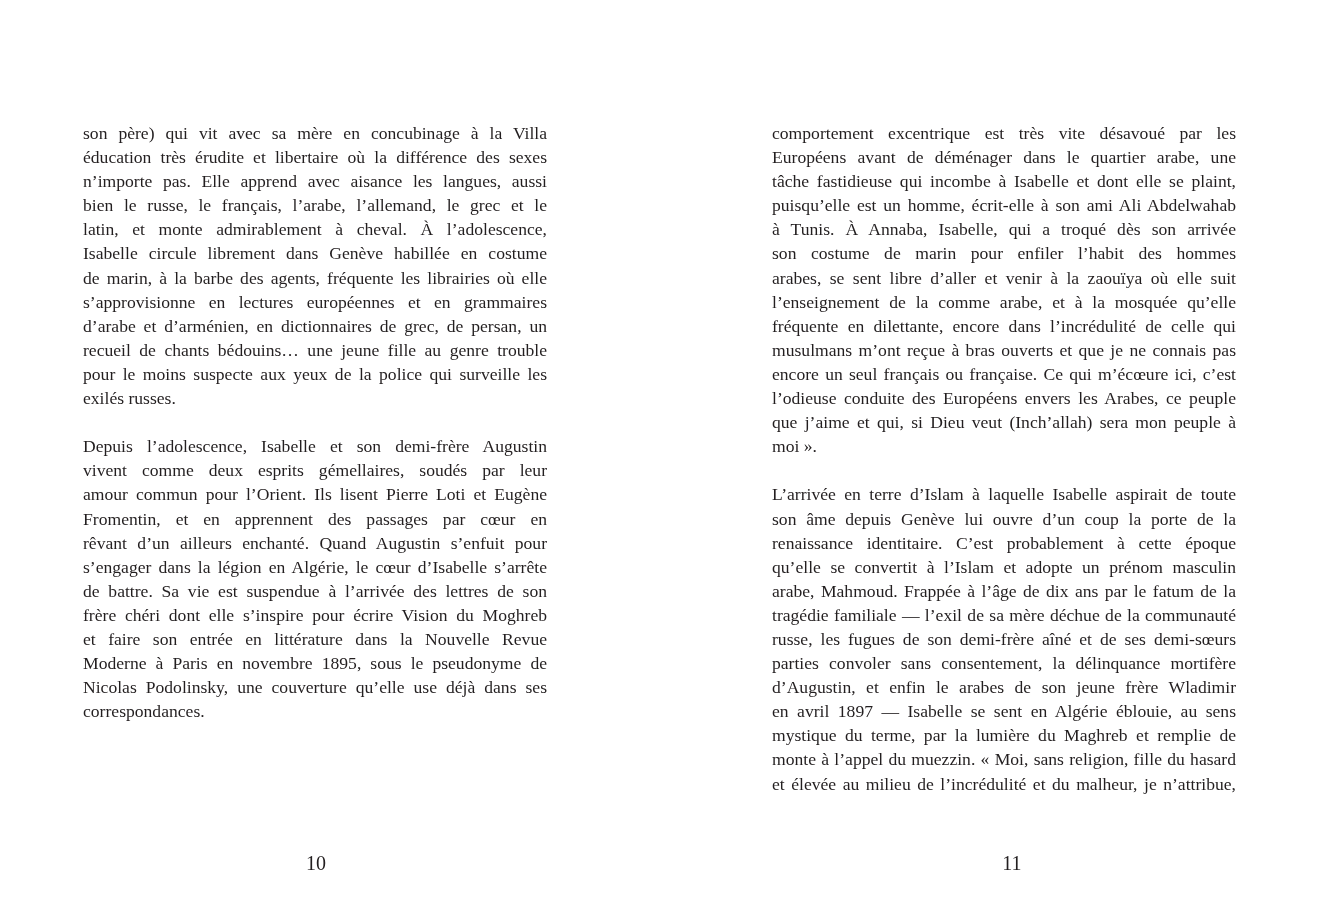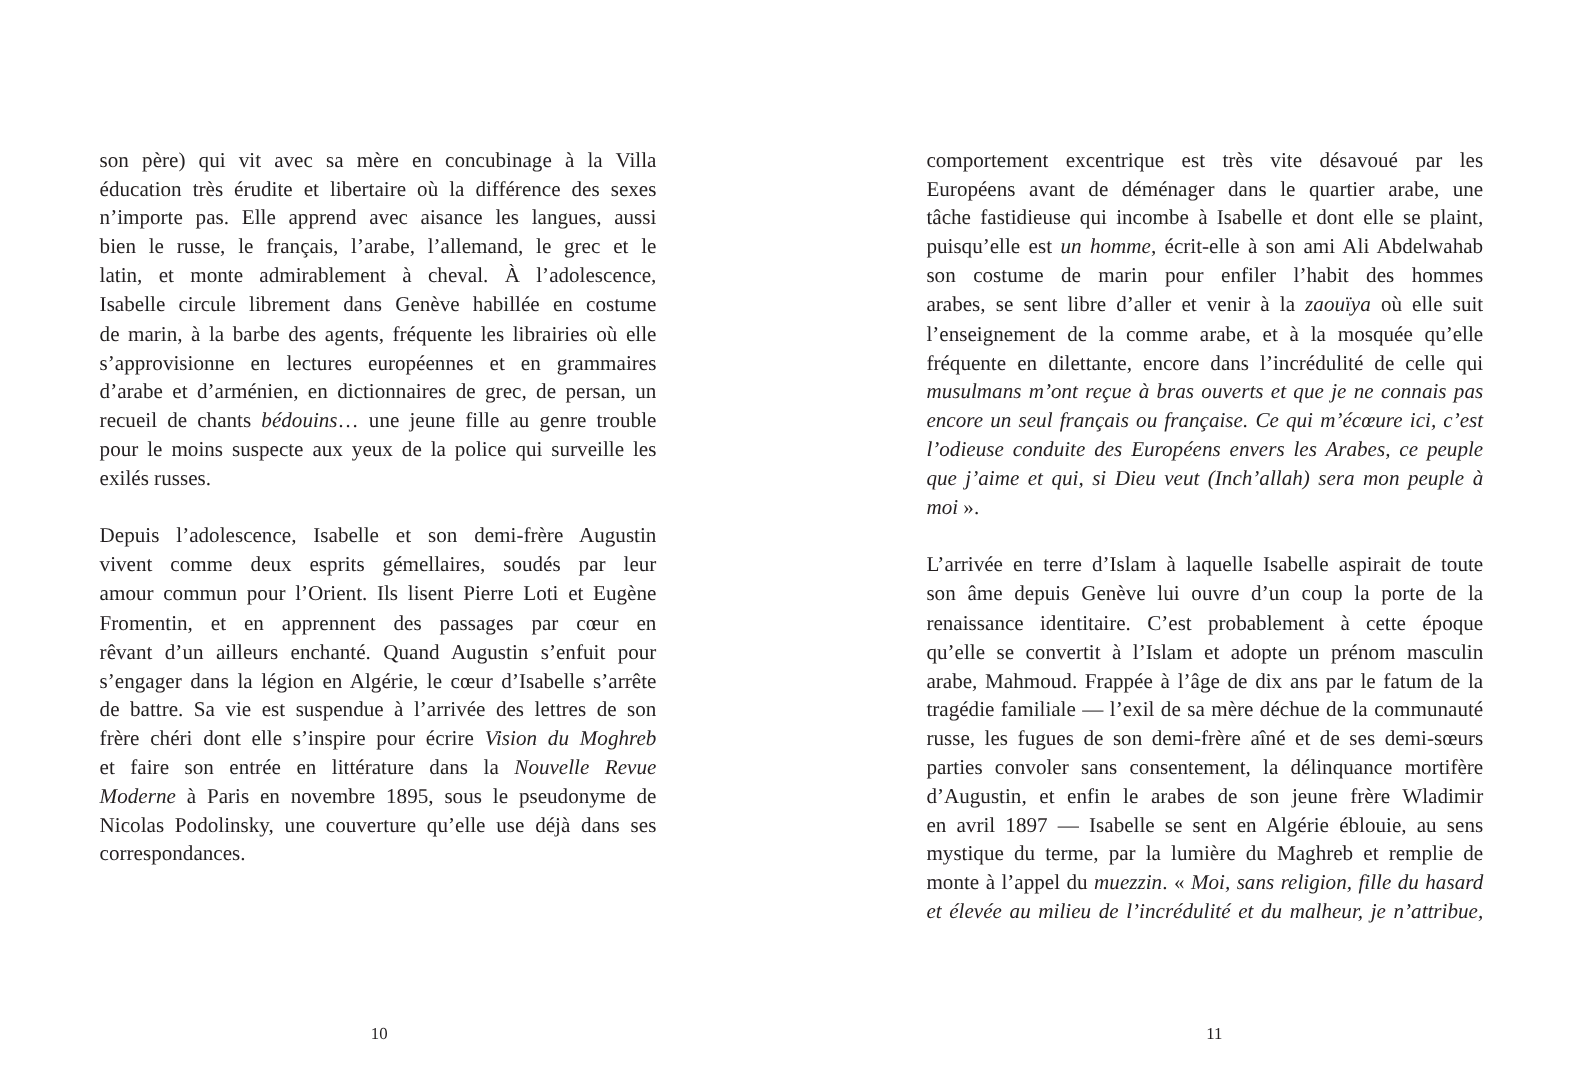--- a/index.html
+++ b/index.html
@@ -37,31 +37,31 @@
       line-height: 24.1px;
       font-size: 17.6px;
       text-align: justify;
       text-align-last: justify;
       white-space: nowrap;
       overflow: visible;
     }
     .line.last {
       text-align-last: left;
     }
-    .line .it { font-style: italic; }
+    .line .it { }
     .para-gap {
       display: block;
       height: 24.1px;
     }
     .folio {
       position: absolute;
       top: 826px;
       width: 100%;
       text-align: center;
-      font-size: 14px;
+      font-size: 20px;
       line-height: 18px;
     }
     .page.left .folio { left: 0; width: 632px; }
     .page.right .folio { left: 0; width: 706px; }
   </style>
 </head>
 <body>
 
 <div class="page left">
   <div class="text-block" id="left-body">
@@ -99,20 +99,21 @@
   <div class="folio">10</div>
 </div>
 
 <div class="page right">
   <div class="text-block" id="right-body">
       <div class="paragraph">
         <span class="line"><span>comportement excentrique est très vite désavoué par les</span></span>
         <span class="line"><span>Européens avant de déménager dans le quartier arabe, une</span></span>
         <span class="line"><span>tâche fastidieuse qui incombe à Isabelle et dont elle se plaint,</span></span>
         <span class="line"><span>puisqu’elle est </span><span class="it">un homme</span><span>, écrit-elle à son ami Ali Abdelwahab</span></span>
+        <span class="line"><span>à Tunis. À Annaba, Isabelle, qui a troqué dès son arrivée</span></span>
         <span class="line"><span>son costume de marin pour enfiler l’habit des hommes</span></span>
         <span class="line"><span>arabes, se sent libre d’aller et venir à la </span><span class="it">zaouïya</span><span> où elle suit</span></span>
         <span class="line"><span>l’enseignement de la comme arabe, et à la mosquée qu’elle</span></span>
         <span class="line"><span>fréquente en dilettante, encore dans l’incrédulité de celle qui</span></span>
         <span class="line"><span class="it">musulmans m’ont reçue à bras ouverts et que je ne connais pas</span></span>
         <span class="line"><span class="it">encore un seul français ou française. Ce qui m’écœure ici, c’est</span></span>
         <span class="line"><span class="it">l’odieuse conduite des Européens envers les Arabes, ce peuple</span></span>
         <span class="line"><span class="it">que j’aime et qui, si Dieu veut (Inch’allah) sera mon peuple à</span></span>
         <span class="line last"><span class="it">moi</span><span> ».</span></span>
       </div>

